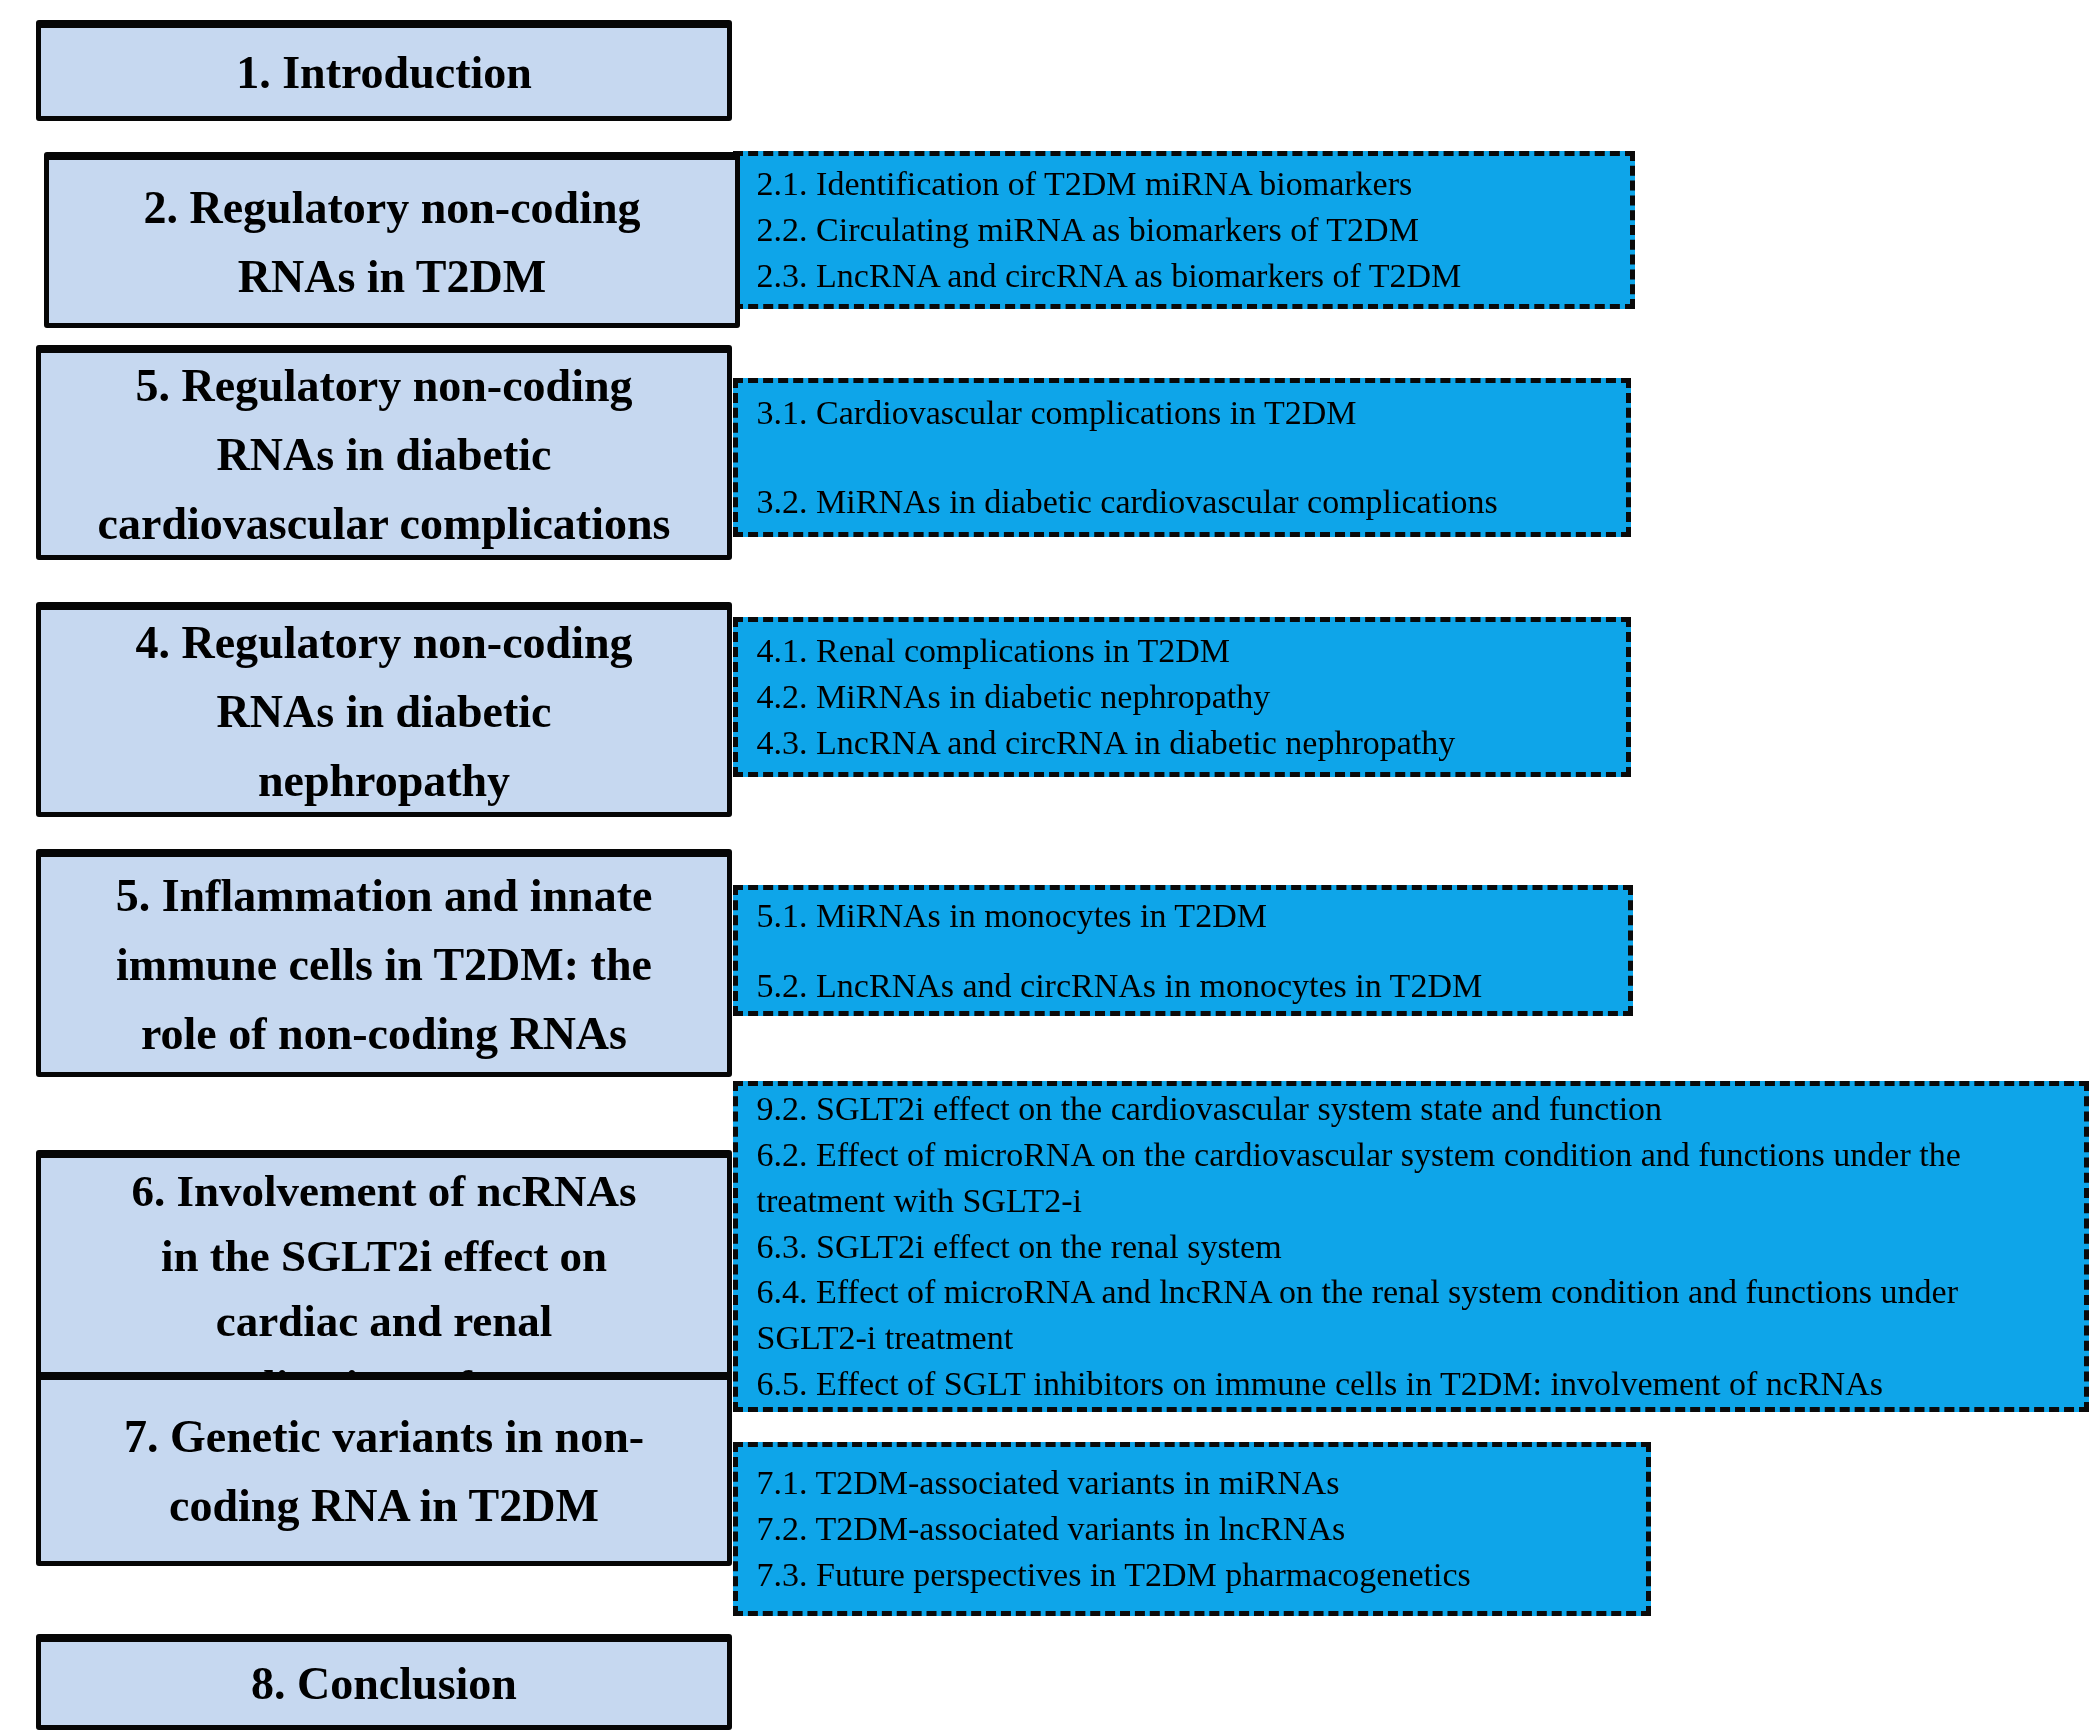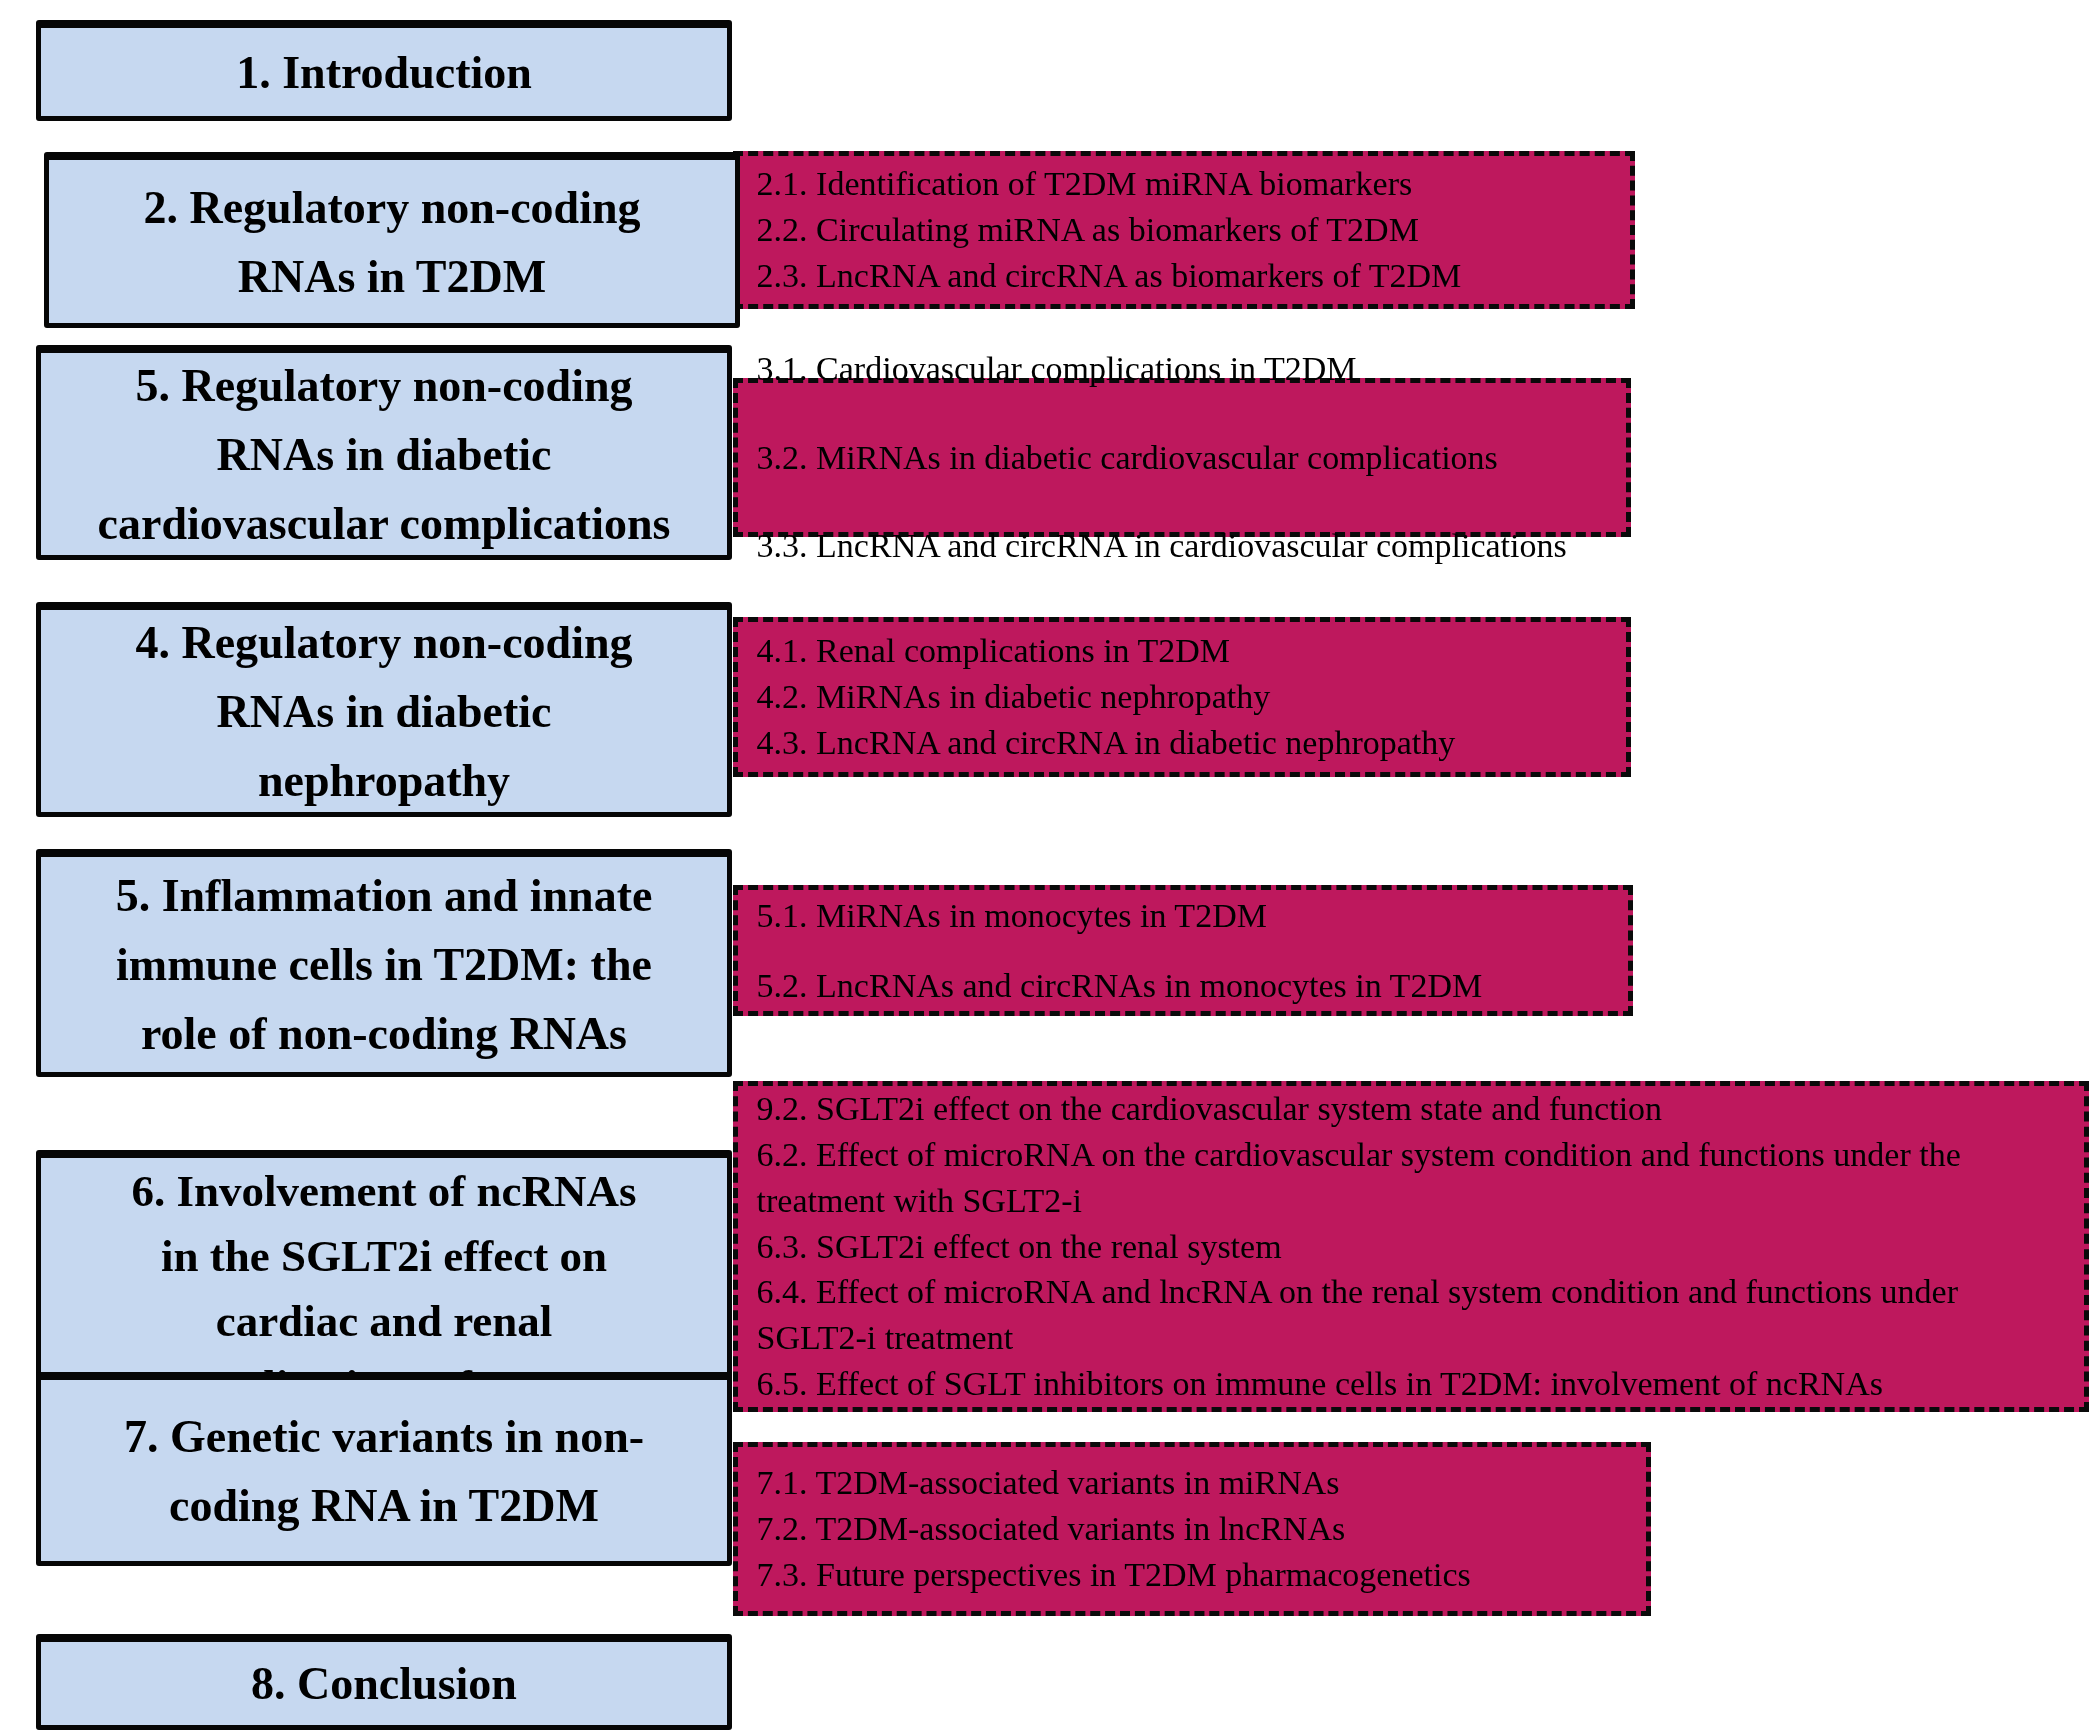--- a/index.html
+++ b/index.html
@@ -30,21 +30,21 @@
     text-align: center;
     font-weight: bold;
     font-size: 46px;
     line-height: 1.5;
     z-index: 2;
   }
   .box .tline { white-space: nowrap; }
   .panel {
     position: absolute;
     box-sizing: border-box;
-    background: #be185d;
+    background: #0ea5e9;
     border: 5.3px dashed #0a0a0a;
     display: flex;
     flex-direction: column;
     justify-content: center;
     padding: 6.6px 18.6px;
     font-size: 34px;
     line-height: 1.35;
     z-index: 1;
   }
   #b1 { left: 36px;  top: 20px;   width: 696px; height: 101px; }
@@ -82,21 +82,20 @@
   </div>
 
   <div id="b3" class="box">
     <div class="tline">5. Regulatory non-coding</div>
     <div class="tline">RNAs in diabetic</div>
     <div class="tline">cardiovascular complications</div>
   </div>
   <div id="p3" class="panel">
     <div>3.1. Cardiovascular complications in T2DM</div>
     <div>3.2. MiRNAs in diabetic cardiovascular complications</div>
-    <div>3.3. LncRNA and circRNA in cardiovascular complications</div>
   </div>
 
   <div id="b4" class="box">
     <div class="tline">4. Regulatory non-coding</div>
     <div class="tline">RNAs in diabetic</div>
     <div class="tline">nephropathy</div>
   </div>
   <div id="p4" class="panel">
     <div>4.1. Renal complications in T2DM</div>
     <div>4.2. MiRNAs in diabetic nephropathy</div>

